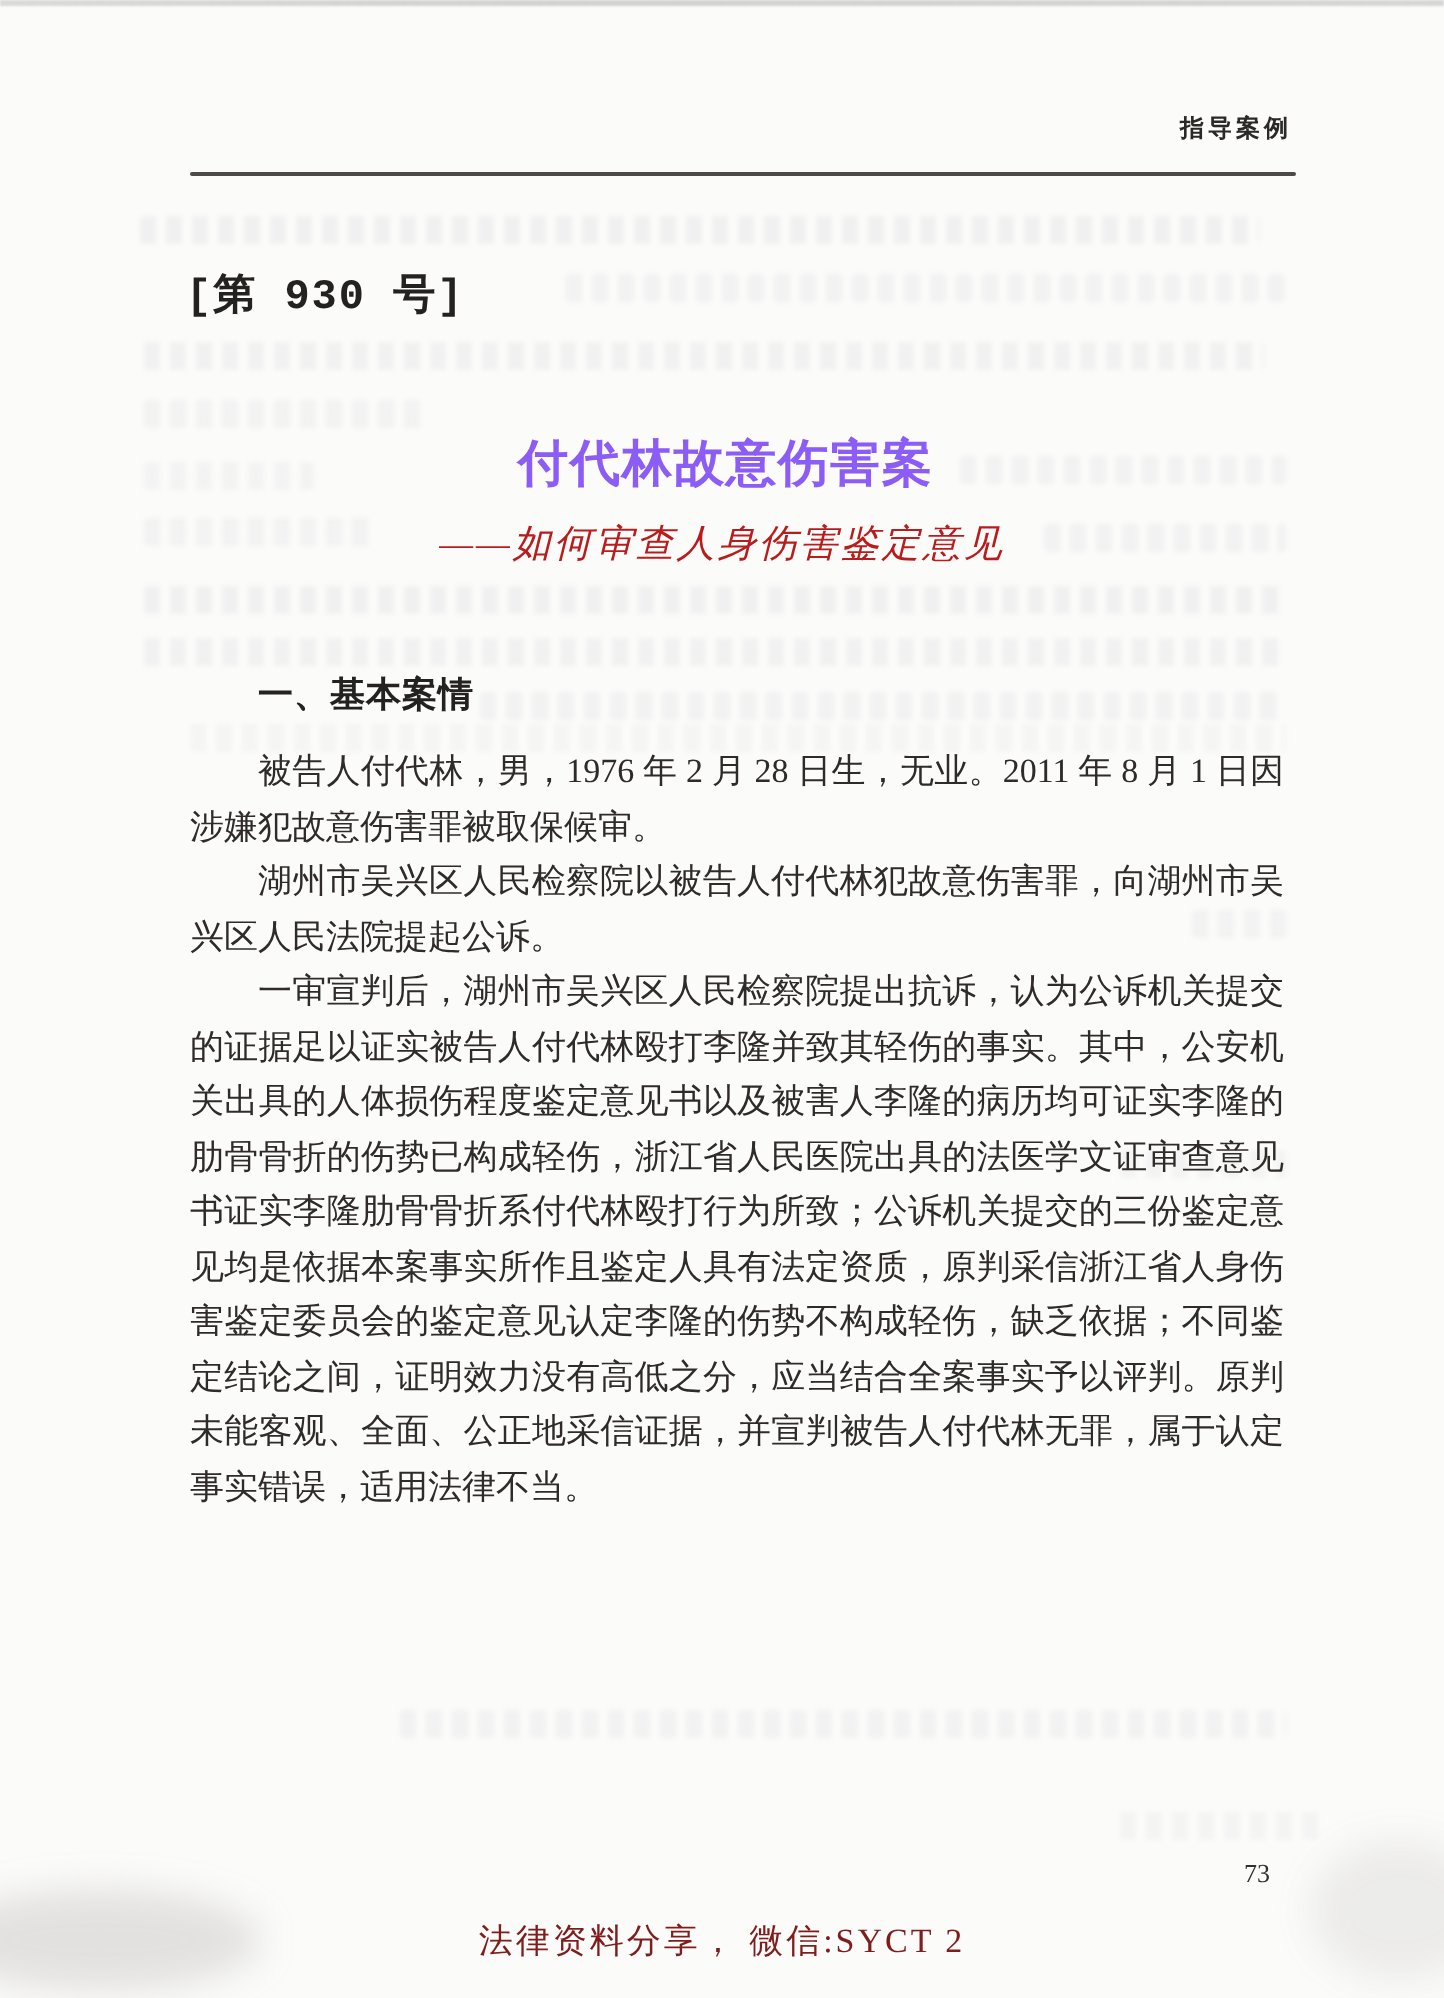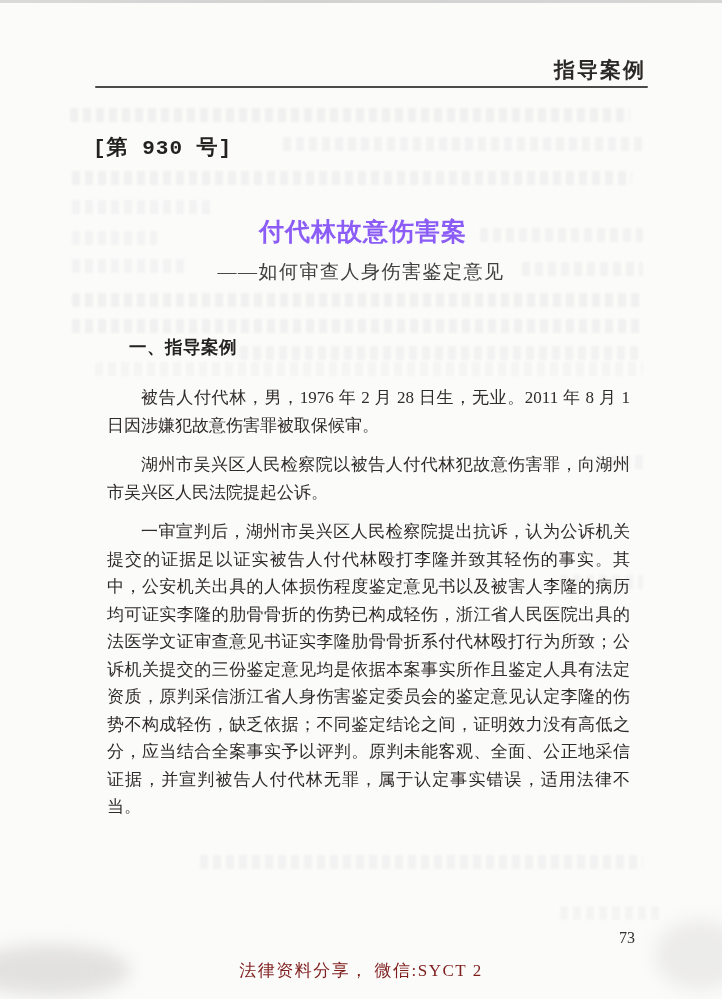--- a/index.html
+++ b/index.html
@@ -13,57 +13,57 @@
     color:#2f2b29;
   }
   .edge-top{
     position:absolute;top:0;left:0;width:100%;height:3px;
     background:linear-gradient(90deg, rgba(120,120,120,.25), rgba(160,160,160,.45) 40%, rgba(130,130,130,.3));
     filter:blur(.6px);
   }
   .running-head{
     position:absolute;top:56px;right:76px;
     font-family:Liberation Mono, monospace;
-    font-weight:bold;font-size:21px;letter-spacing:2px;color:#2b2926;
+    font-weight:bold;font-size:12px;letter-spacing:2px;color:#2b2926;
   }
   .header-rule{
     position:absolute;top:86px;left:95px;width:553px;height:2px;
     background:#4c4a48;border-radius:1px;
   }
   .case-number{
     position:absolute;top:133px;left:93px;
     font-family:Liberation Mono, monospace;
     font-weight:bold;font-size:21px;letter-spacing:1px;color:#242220;
   }
   .doc-title{
     position:absolute;top:213px;left:0;width:100%;
     text-align:center;margin:2px;
     font-family:"Liberation Sans","DejaVu Sans",sans-serif;
     font-weight:bold;font-size:25px;letter-spacing:1px;color:#8b5cf6;
   }
   .doc-subtitle{
     position:absolute;top:259px;left:0;width:100%;
     text-align:center;margin:0;
-    font-weight:normal;
-    font-size:19px;letter-spacing:1.5px;color:#404040;
+    font-style:italic;font-weight:normal;
+    font-size:19px;letter-spacing:1.5px;color:#b91c1c;
   }
   .section-heading{
     position:absolute;top:335px;left:129px;margin:0;
     font-family:"Liberation Sans","DejaVu Sans",sans-serif;
     font-weight:bold;font-size:17.5px;letter-spacing:.5px;color:#242220;
   }
   .body-text{
     position:absolute;top:372px;left:95px;width:547px;
     font-size:17px;line-height:27.5px;
     text-align:justify;
   }
-  .body-text p{margin:12px;text-indent:2em;}
+  .body-text p{margin:0;text-indent:2em;}
   .page-number{
     position:absolute;top:929px;right:87px;
-    font-size:16px;color:#33302d;
+    font-size:13px;color:#33302d;
   }
   .watermark{
     position:absolute;top:959px;left:0;width:100%;
     text-align:center;font-size:17px;letter-spacing:1.5px;
     color:#7f1d1d;
   }
   
   .bl{
     position:absolute;height:14px;border-radius:2px;
     background:repeating-linear-gradient(90deg, rgba(98,102,112,.55) 0 8px, rgba(98,102,112,0) 8px 13px);
@@ -104,21 +104,21 @@
   <div class="smudge" style="left:655px;top:920px;width:90px;height:70px;opacity:.6;"></div>
 
   <div class="running-head">指导案例</div>
   <div class="header-rule"></div>
 
   <div class="case-number">[第 930 号]</div>
 
   <h1 class="doc-title">付代林故意伤害案</h1>
   <h2 class="doc-subtitle">——如何审查人身伤害鉴定意见</h2>
 
-  <h3 class="section-heading">一、指导案例</h3>
+  <h3 class="section-heading">一、基本案情</h3>
 
   <div class="body-text">
     <p>被告人付代林，男，1976 年 2 月 28 日生，无业。2011 年 8 月 1 日因涉嫌犯故意伤害罪被取保候审。</p>
     <p>湖州市吴兴区人民检察院以被告人付代林犯故意伤害罪，向湖州市吴兴区人民法院提起公诉。</p>
     <p>一审宣判后，湖州市吴兴区人民检察院提出抗诉，认为公诉机关提交的证据足以证实被告人付代林殴打李隆并致其轻伤的事实。其中，公安机关出具的人体损伤程度鉴定意见书以及被害人李隆的病历均可证实李隆的肋骨骨折的伤势已构成轻伤，浙江省人民医院出具的法医学文证审查意见书证实李隆肋骨骨折系付代林殴打行为所致；公诉机关提交的三份鉴定意见均是依据本案事实所作且鉴定人具有法定资质，原判采信浙江省人身伤害鉴定委员会的鉴定意见认定李隆的伤势不构成轻伤，缺乏依据；不同鉴定结论之间，证明效力没有高低之分，应当结合全案事实予以评判。原判未能客观、全面、公正地采信证据，并宣判被告人付代林无罪，属于认定事实错误，适用法律不当。</p>
   </div>
 
   <div class="page-number">73</div>
   <div class="watermark">法律资料分享， 微信:SYCT 2</div>
 

